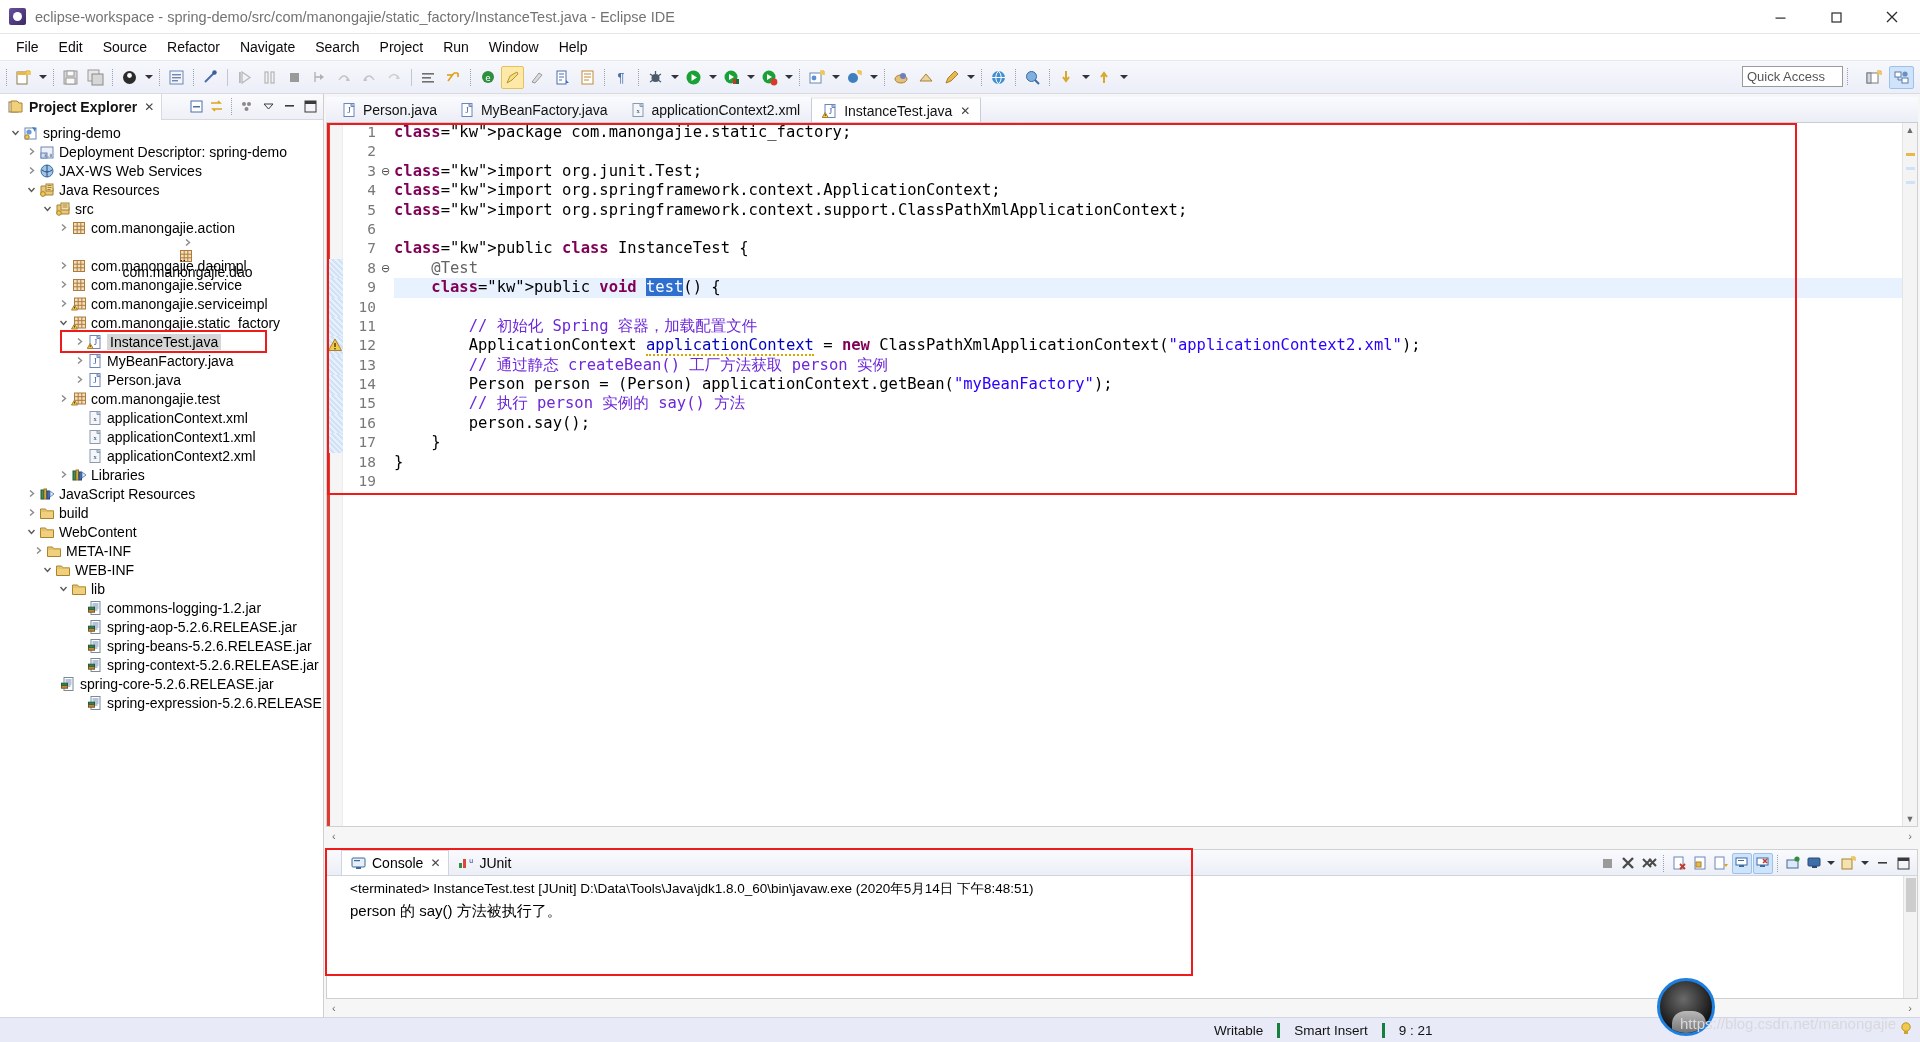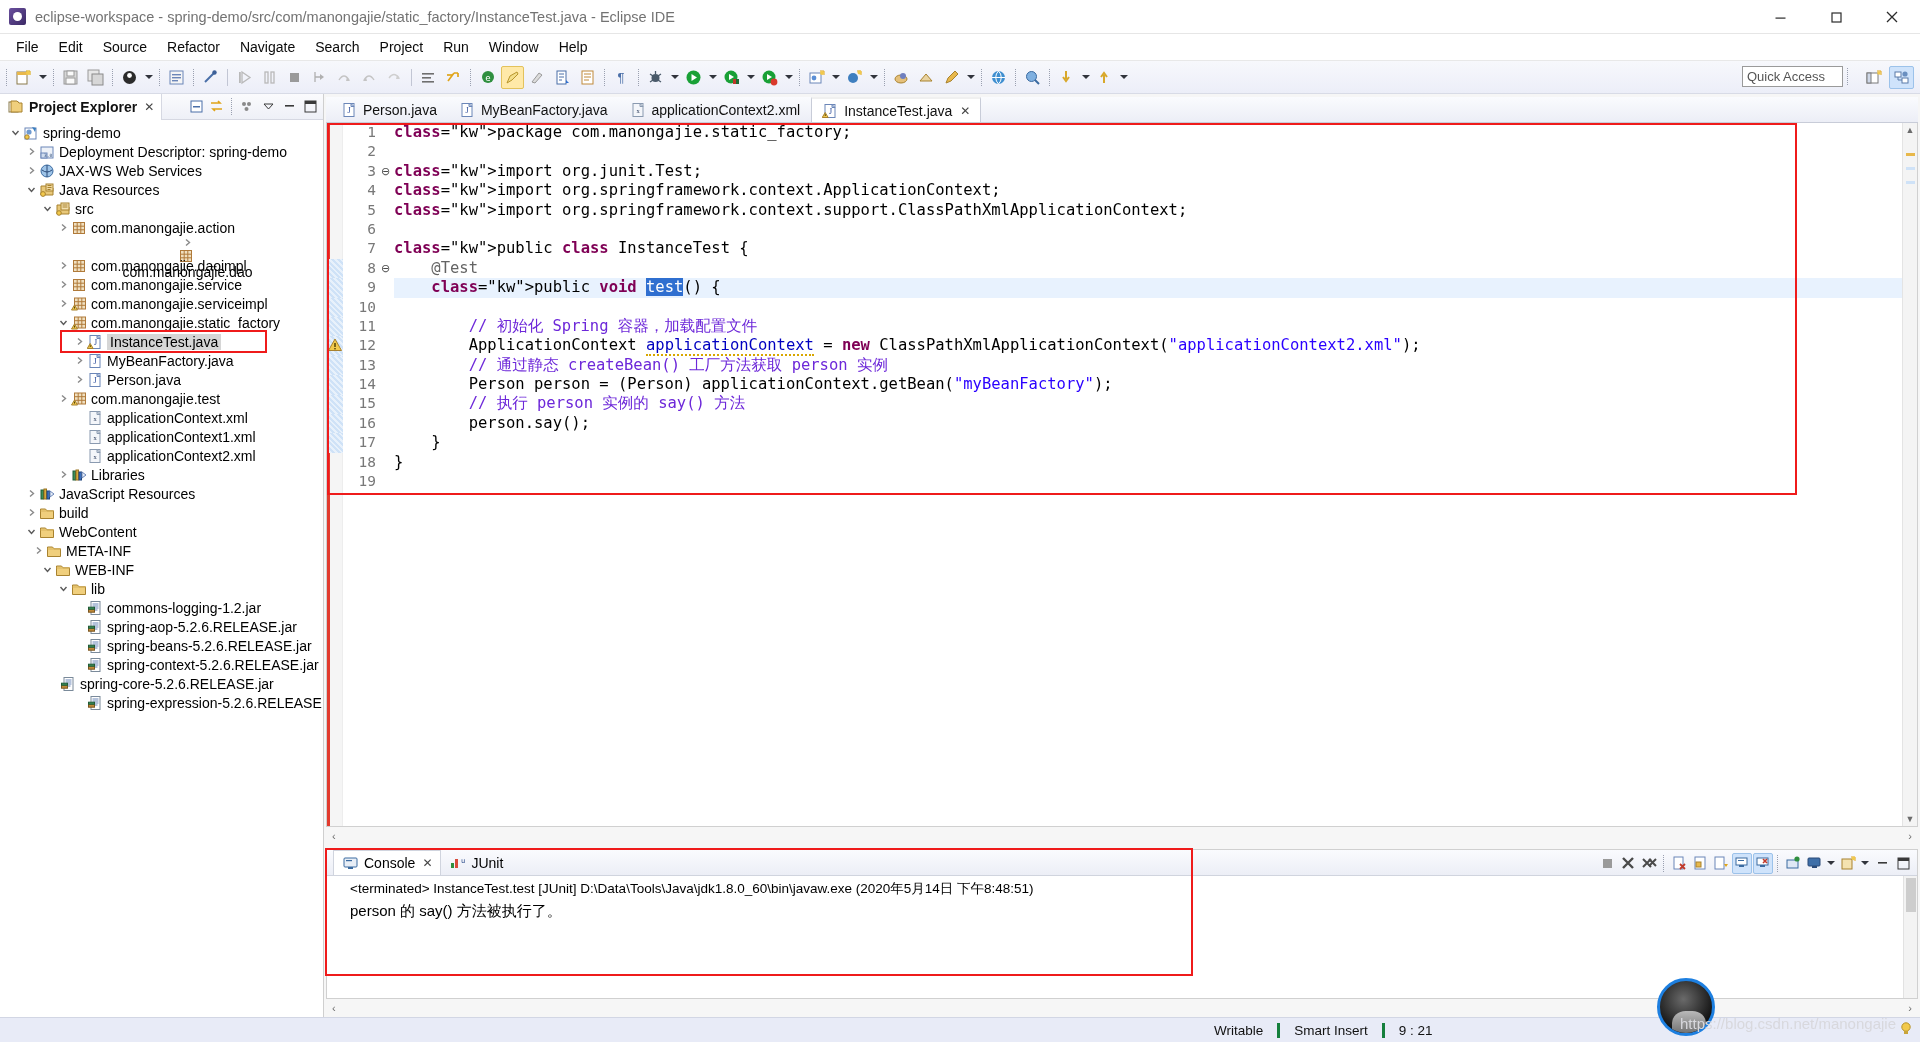--- a/index.html
+++ b/index.html
@@ -304,21 +304,21 @@
   }
   #console-tabs {
     height: 26px;
     display:flex; align-items:center;
     background: linear-gradient(180deg,#fafbfe,#eceef6);
     border-bottom:1px solid #d0d4de;
     padding-left: 6px;
     position: relative;
   }
   .ctab { display:flex;align-items:center;gap:5px;padding:0 8px;height:25px;font-size:14px;}
-  .ctab.active { background:#fff; border:1px solid #d0d4de; border-bottom:none;}
+  .ctab.active { background:#fff; border:1px solid #d0d4de; border-bottom:none;margin-left:8px;}
   #console-tools {
     position:absolute; right:4px; top:2px;
     display:flex; align-items:center;
   }
   .ctool { width:20px;height:21px;display:flex;align-items:center;justify-content:center;margin-left:1px;border-radius:2px;}
   .ctool.on { background:#cfe3fb; border:1px solid #9cc2ea; }
   #console-body {
     flex:1; padding: 4px 23px; font-size:14px; overflow:hidden; position:relative;
   }
   #console-line1 { color:#000; font-size:13.5px; white-space:nowrap; }

